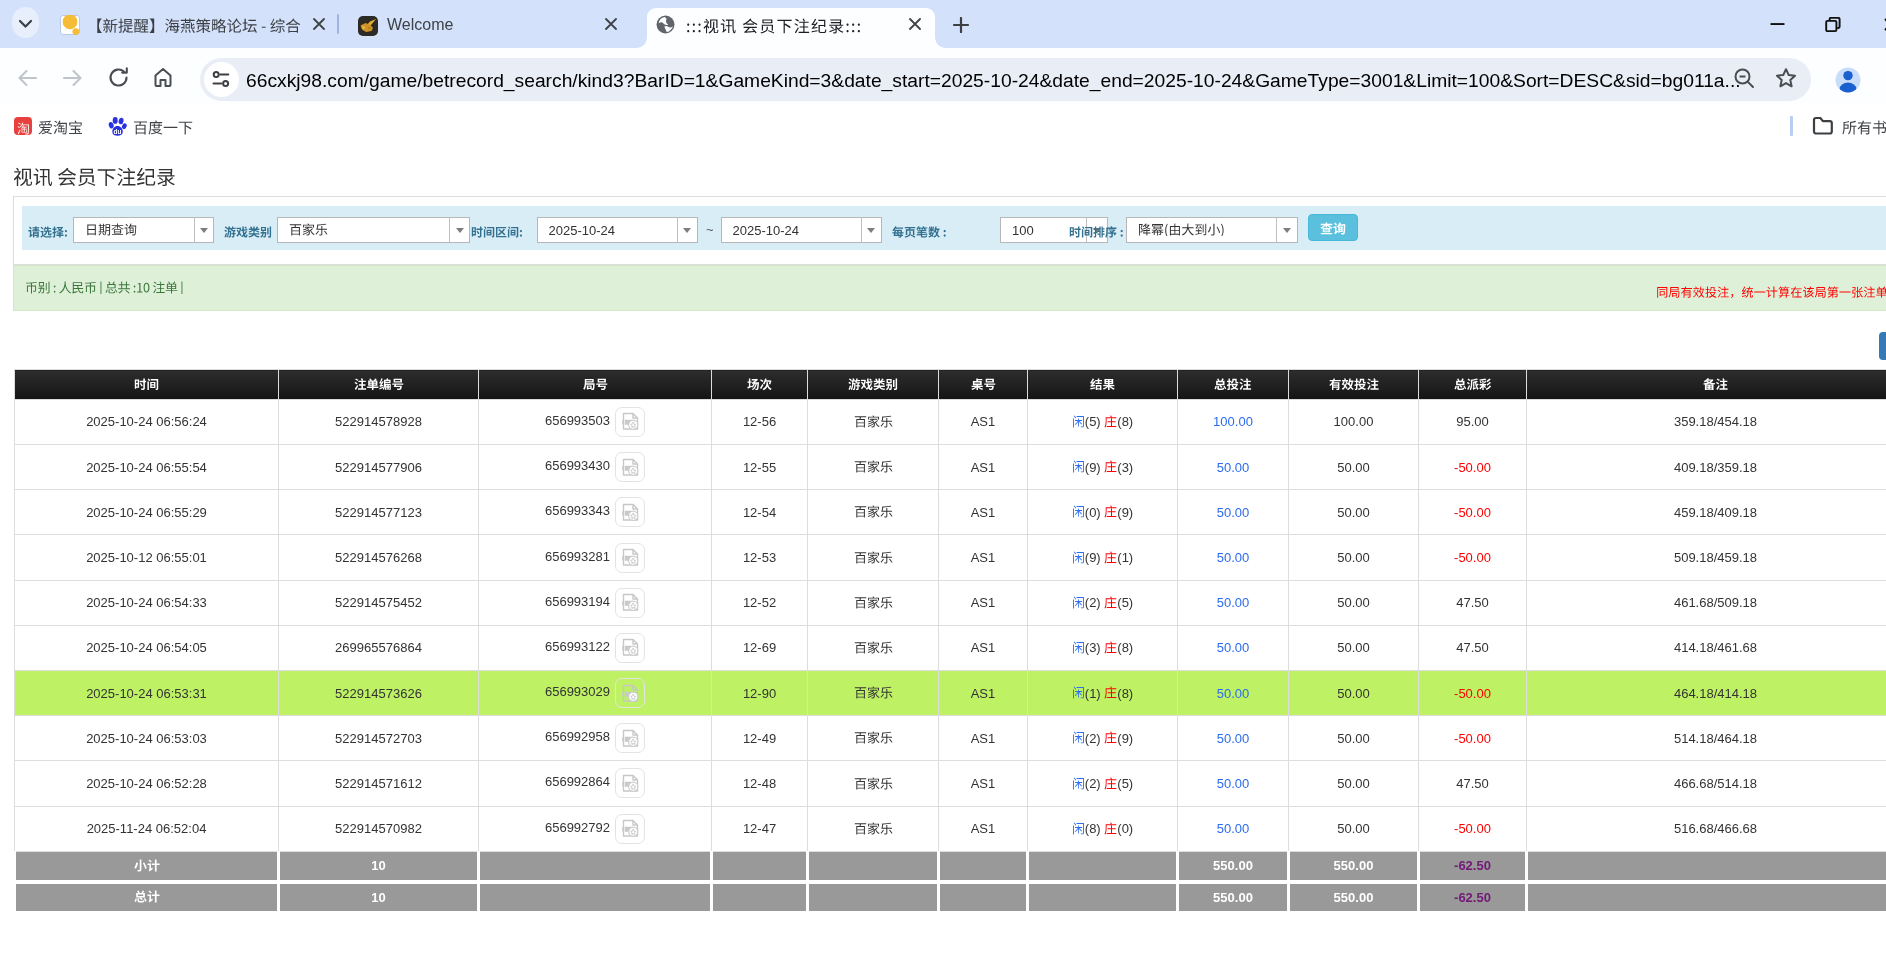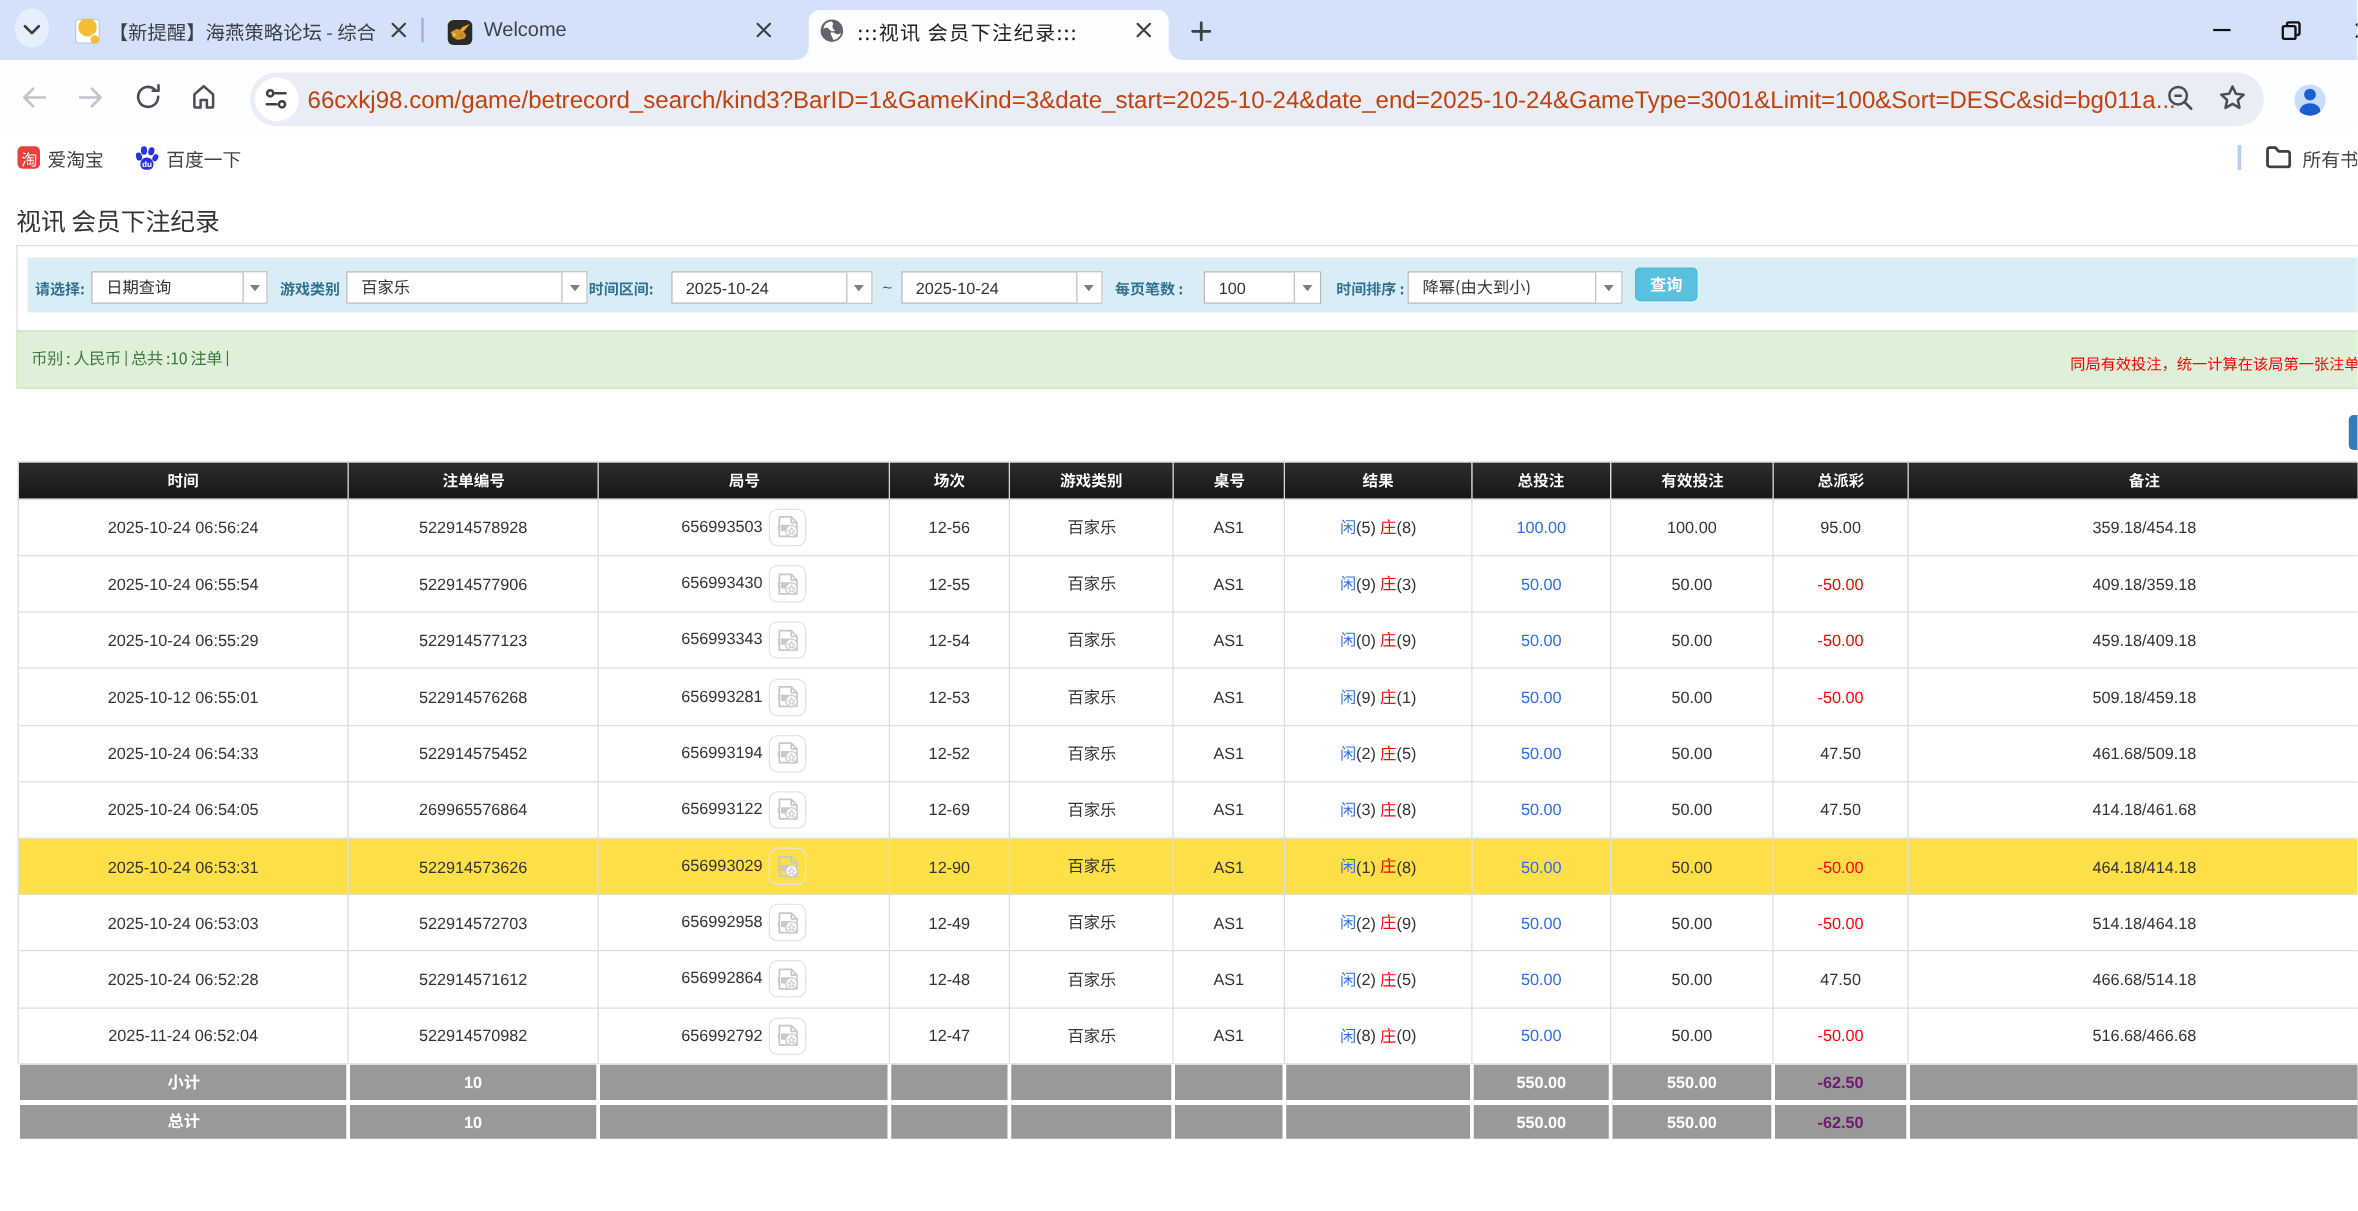--- a/index.html
+++ b/index.html
@@ -21,21 +21,21 @@
 .arr{position:absolute;right:0;top:0;bottom:0;border-left:1px solid #c0c0c0;background:#fff}
 .arr:after{content:"";position:absolute;left:50%;top:50%;margin:-2px 0 0 -4px;border:4px solid transparent;border-top:5px solid #7d7d7d}
 .lbl{position:absolute;top:223px;white-space:nowrap}
 #grn{position:absolute;left:13px;top:265px;width:1893px;height:46px;background:#dff0d8;border:1px solid #d2e7c3}
 #pgbtn{position:absolute;left:1879px;top:332px;width:20px;height:27.5px;background:#337ab7;border-radius:4px 0 0 4px}
 
 #tbl{position:absolute;left:13px;top:369.4px;width:1890px;border-collapse:collapse;table-layout:fixed;font-size:13px;color:#333}
 #tbl th{background:linear-gradient(#2d2d2d,#151515);border:1px solid #dcdcdc;height:29.5px;padding:0;font-weight:bold}
 #tbl td{border:1px solid #ddd;text-align:center;vertical-align:middle;padding:0;background:#fff}
 #tbl tr.r{height:45.2px}
-#tbl tr.hl td{background:#fde047}
+#tbl tr.hl td{background:#bef264}
 #tbl tr.tot{height:30.5px}
 #tbl tr.tot td{background:#999;border:3px solid #fff;border-top:1px solid #ddd;font-weight:bold;color:#fff}
 #tbl tr.tot2 td{border-top:4px solid #fff}
 .cam{display:inline-block;width:30px;height:30px;border:1px solid #e3e3e3;border-radius:7px;vertical-align:middle;margin-left:5px;text-align:left}
 .cam svg{margin:4.5px 0 0 4.5px;display:block}
 .blu{color:#2b6cf0}
 .red{color:#f00}
 #tbl tr.tot td.red{color:#701a75}
 </style></head><body>
 <svg width="0" height="0" style="position:absolute">
@@ -131,21 +131,21 @@
 <div id="url"></div>
 <div class="ab" style="left:203.5px;top:61.5px;width:35px;height:35px;border-radius:50%;background:#fff"></div>
 <svg class="ab" style="left:212px;top:70px" width="18" height="18" viewBox="0 0 18 18">
 <g stroke="#3c4043" stroke-width="2" stroke-linecap="round" fill="none">
 <circle cx="4.2" cy="4.6" r="2.5"></circle>
       <path d="M8.3 4.6 H16.3"></path>
 <path d="M1.5 13.4 H9.2"></path>
       <circle cx="13.6" cy="13.4" r="2.5"></circle>
 </g>
   </svg>
-<div class="ab" id="urltext" style="left:246px;top:69.5px;font-size:19.25px;color:#c2410c;white-space:nowrap">66cxkj98.com/game/betrecord_search/kind3?BarID=1&amp;GameKind=3&amp;date_start=2025-10-24&amp;date_end=2025-10-24&amp;GameType=3001&amp;Limit=100&amp;Sort=DESC&amp;sid=bg011a...</div>
+<div class="ab" id="urltext" style="left:246px;top:69.5px;font-size:19.25px;color:#000000;white-space:nowrap">66cxkj98.com/game/betrecord_search/kind3?BarID=1&amp;GameKind=3&amp;date_start=2025-10-24&amp;date_end=2025-10-24&amp;GameType=3001&amp;Limit=100&amp;Sort=DESC&amp;sid=bg011a...</div>
 <svg class="ab" style="left:1733px;top:67px" width="22" height="22" viewBox="0 0 22 22">
 <circle cx="9.5" cy="9.5" r="7" fill="none" stroke="#4a4d51" stroke-width="2"></circle>
 <path d="M6.5 9.5 H12.5" stroke="#4a4d51" stroke-width="2"></path>
 <path d="M14.6 14.6 L20 20" stroke="#4a4d51" stroke-width="2" stroke-linecap="round"></path>
 </svg>
 <svg class="ab" style="left:1775px;top:67px" width="22" height="22" viewBox="0 0 22 22">
 <path d="M11 2.2 L13.7 8.0 L20 8.7 L15.3 13 L16.6 19.3 L11 16.1 L5.4 19.3 L6.7 13 L2 8.7 L8.3 8.0 Z" fill="none" stroke="#4a4d51" stroke-width="2" stroke-linejoin="round"></path>
 </svg>
 <svg class="ab" style="left:1835px;top:67px" width="26" height="26" viewBox="0 0 26 26">
 <defs>
@@ -219,21 +219,21 @@
     <span class="arr" style="width:20px"></span>
   </div>
 <div class="ab" style="left:706px;top:222px;font-size:13px;color:#555">~</div>
 <div class="inp" style="left:720.5px;width:161px">
     <span class="tx"><span style="font-size:13px">2025-10-24</span></span>
     <span class="arr" style="width:20px"></span>
   </div>
 <div class="lbl" style="left:891.7px"><svg width="54.6" height="12" viewBox="0 0 54.6 12" style="vertical-align:-1.4px;">
       <path fill="#31708f" d="M8.5 4.9 8.5 6.2H7L7.4 5.8C7.1 5.5 6.6 5.2 6.1 4.9ZM0.4 6.2V7.5H2.1C1.9 8.4 1.8 9.3 1.6 10H2.4L8.1 10C8.1 10.2 8.1 10.3 8 10.4C7.9 10.5 7.8 10.6 7.6 10.6C7.3 10.6 6.9 10.6 6.3 10.5C6.5 10.8 6.6 11.3 6.6 11.6C7.3 11.7 7.9 11.7 8.3 11.6C8.7 11.5 9 11.4 9.3 11C9.4 10.8 9.5 10.5 9.6 10H11.1V8.8H9.7L9.8 7.5H11.6V6.2H9.9L9.9 4.3C9.9 4.1 9.9 3.7 9.9 3.7H2.8C3 3.4 3.2 3.1 3.4 2.7H11.1V1.5H4.2L4.5 0.7L3.1 0.3C2.5 1.8 1.4 3.3 0.3 4.2C0.7 4.4 1.3 4.8 1.6 5.1C1.9 4.8 2.2 4.4 2.5 4.1C2.4 4.7 2.4 5.5 2.3 6.2ZM4.7 5.4C5.1 5.6 5.7 5.9 6.1 6.2H3.7L3.9 4.9H5.2ZM8.3 8.8H6.9L7.3 8.4C7 8.1 6.5 7.7 5.9 7.4H8.4ZM4.5 7.9C5 8.1 5.5 8.5 6 8.8H3.3L3.5 7.4H5Z M17.3 5.2V7.3C17.3 8.5 16.6 9.7 12.5 10.5C12.8 10.8 13.2 11.3 13.4 11.7C17.8 10.7 18.8 9.1 18.8 7.3V5.2ZM18.4 9.4C19.8 10 21.7 11 22.6 11.7L23.4 10.5C22.5 9.9 20.6 9 19.2 8.4ZM13.8 3.3V8.9H15.3V4.7H20.9V8.9H22.4V3.3H18C18.2 3 18.4 2.7 18.6 2.3H23.3V0.9H12.8V2.3H16.9C16.8 2.6 16.7 3 16.6 3.3Z M24.6 8.3 24.7 9.5 28.8 9.2V9.7C28.8 11.1 29.2 11.5 30.9 11.5C31.2 11.5 32.9 11.5 33.2 11.5C34.6 11.5 35 11.1 35.2 9.6C34.8 9.5 34.2 9.3 33.9 9C33.8 10.1 33.7 10.3 33.1 10.3C32.7 10.3 31.3 10.3 31 10.3C30.3 10.3 30.2 10.2 30.2 9.7V9.1L35.4 8.7L35.3 7.5L30.2 7.9V7.1L34.5 6.8L34.4 5.7L30.2 6V5.3C31.8 5.2 33.4 5.1 34.7 4.8L34.1 3.6C31.9 4 28.4 4.3 25.3 4.3C25.5 4.6 25.6 5.2 25.6 5.5C26.6 5.5 27.7 5.5 28.8 5.4V6L25.2 6.3L25.3 7.5L28.8 7.2V8ZM31 0.3C30.7 1.1 30.3 1.8 29.8 2.5V1.4H27.2C27.3 1.1 27.4 0.9 27.5 0.6L26.1 0.3C25.7 1.4 25 2.5 24.3 3.2C24.6 3.4 25.2 3.8 25.5 4C25.8 3.6 26.2 3.1 26.5 2.6H26.7C27 3.1 27.3 3.7 27.4 4.1L28.7 3.6C28.6 3.3 28.4 2.9 28.2 2.6H29.7C29.5 2.8 29.3 3 29.1 3.1C29.5 3.3 30.1 3.7 30.3 3.9C30.7 3.6 31.1 3.1 31.5 2.6H31.9C32.2 3 32.4 3.5 32.5 3.8L33.8 3.3C33.7 3.1 33.5 2.8 33.4 2.6H35.4V1.4H32.1C32.2 1.1 32.3 0.9 32.4 0.6Z M41.1 0.5C40.9 1 40.6 1.6 40.3 2L41.2 2.4C41.5 2.1 41.9 1.5 42.3 1ZM40.5 7.7C40.3 8.1 40 8.5 39.7 8.8L38.7 8.3L39 7.7ZM37 8.8C37.5 9 38.1 9.3 38.7 9.6C38 10 37.2 10.3 36.3 10.5C36.6 10.8 36.8 11.3 37 11.6C38 11.3 39 10.9 39.8 10.3C40.2 10.5 40.5 10.7 40.7 10.9L41.6 9.9C41.4 9.8 41.1 9.6 40.7 9.4C41.4 8.7 41.8 7.8 42.1 6.8L41.3 6.5L41.1 6.5H39.6L39.8 6.1L38.5 5.8C38.4 6.1 38.4 6.3 38.2 6.5H36.7V7.7H37.6C37.4 8.1 37.2 8.5 37 8.8ZM36.8 1C37.1 1.5 37.4 2.1 37.5 2.5H36.5V3.6H38.3C37.7 4.2 37 4.7 36.3 5C36.5 5.3 36.8 5.8 37 6.1C37.6 5.7 38.2 5.3 38.8 4.7V5.8H40.1V4.5C40.6 4.8 41.1 5.2 41.3 5.5L42.1 4.5C41.9 4.3 41.2 3.9 40.6 3.6H42.4V2.5H40.1V0.4H38.8V2.5H37.6L38.6 2.1C38.5 1.6 38.1 1 37.8 0.6ZM43.3 0.4C43.1 2.6 42.5 4.6 41.6 5.9C41.9 6.1 42.4 6.5 42.6 6.8C42.8 6.4 43.1 6.1 43.2 5.7C43.5 6.6 43.8 7.5 44.1 8.2C43.5 9.2 42.6 10 41.4 10.5C41.6 10.8 42 11.4 42.1 11.7C43.3 11.1 44.1 10.4 44.8 9.5C45.3 10.3 46 11 46.8 11.5C47.1 11.2 47.5 10.7 47.8 10.4C46.9 9.9 46.2 9.1 45.6 8.2C46.2 7 46.5 5.6 46.8 3.9H47.5V2.6H44.3C44.4 1.9 44.6 1.3 44.7 0.6ZM45.4 3.9C45.3 4.9 45.1 5.8 44.8 6.6C44.5 5.8 44.3 4.9 44.1 3.9Z M52.7 6.2C53.3 6.2 53.8 5.7 53.8 5C53.8 4.4 53.3 3.9 52.7 3.9C52 3.9 51.6 4.4 51.6 5C51.6 5.7 52 6.2 52.7 6.2ZM52.7 10.7C53.3 10.7 53.8 10.2 53.8 9.6C53.8 8.9 53.3 8.4 52.7 8.4C52 8.4 51.6 8.9 51.6 9.6C51.6 10.2 52 10.7 52.7 10.7Z"></path>
     </svg></div>
-<div class="inp" style="left:963px;width:94px">
+<div class="inp" style="left:1000px;width:108px">
     <span class="tx"><span style="font-size:13px">100</span></span>
     <span class="arr" style="width:21px"></span>
   </div>
 <div class="lbl" style="left:1068.7px"><svg width="54.6" height="12" viewBox="0 0 54.6 12" style="vertical-align:-1.4px;">
       <path fill="#31708f" d="M5.5 5.4C6.1 6.3 6.9 7.5 7.2 8.2L8.5 7.4C8.1 6.8 7.3 5.6 6.7 4.8ZM3.6 5.9V8.1H2.1V5.9ZM3.6 4.7H2.1V2.6H3.6ZM0.8 1.3V10.4H2.1V9.4H4.9V1.3ZM9 0.4V2.6H5.4V4H9V9.7C9 9.9 8.9 10 8.6 10C8.3 10 7.5 10 6.6 10C6.8 10.4 7.1 11.1 7.1 11.4C8.3 11.5 9.2 11.4 9.7 11.2C10.2 11 10.4 10.6 10.4 9.7V4H11.7V2.6H10.4V0.4Z M12.9 3.3V11.6H14.3V3.3ZM13 1.1C13.6 1.7 14.2 2.5 14.4 3L15.6 2.3C15.4 1.7 14.7 1 14.2 0.4ZM16.8 7.2H19.2V8.3H16.8ZM16.8 4.9H19.2V6H16.8ZM15.6 3.7V9.5H20.5V3.7ZM16.1 1V2.3H21.8V10.1C21.8 10.2 21.7 10.3 21.6 10.3C21.4 10.3 21 10.3 20.6 10.3C20.8 10.6 21 11.2 21 11.6C21.8 11.6 22.3 11.5 22.7 11.3C23.1 11.1 23.3 10.8 23.3 10.1V1Z M25.9 0.4V2.7H24.5V4H25.9V6.1C25.3 6.3 24.8 6.4 24.3 6.5L24.6 7.9L25.9 7.5V10C25.9 10.2 25.8 10.2 25.7 10.2C25.5 10.2 25.1 10.2 24.6 10.2C24.8 10.6 25 11.2 25 11.5C25.8 11.5 26.4 11.5 26.7 11.3C27.1 11.1 27.2 10.7 27.2 10V7.2L28.5 6.8L28.3 5.5L27.2 5.8V4H28.3V2.7H27.2V0.4ZM28.4 7.4V8.7H30.3V11.6H31.6V0.5H30.3V2.3H28.7V3.5H30.3V4.8H28.7V6.1H30.3V7.4ZM32.5 0.5V11.6H33.8V8.7H35.6V7.4H33.8V6.1H35.4V4.8H33.8V3.5H35.5V2.3H33.8V0.5Z M40.4 5.7C41 5.9 41.7 6.3 42.3 6.6H39V7.8H42.3V10.1C42.3 10.3 42.2 10.3 42 10.3C41.8 10.4 40.9 10.3 40.2 10.3C40.4 10.7 40.6 11.2 40.7 11.6C41.7 11.6 42.5 11.7 43 11.4C43.6 11.3 43.8 10.9 43.8 10.2V7.8H45.5C45.2 8.2 45 8.6 44.7 8.9L45.9 9.5C46.4 8.8 47 7.8 47.5 6.9L46.5 6.5L46.2 6.6H44.6L44.7 6.5L44.1 6.2C45 5.6 45.9 4.8 46.6 4.1L45.7 3.4L45.3 3.5H39.6V4.6H44.1C43.8 5 43.3 5.3 42.9 5.6C42.3 5.3 41.8 5.1 41.3 4.9ZM41.5 0.6 41.9 1.6H37.3V4.9C37.3 6.6 37.2 9.2 36.2 10.9C36.6 11 37.2 11.4 37.4 11.7C38.5 9.8 38.7 6.8 38.7 4.9V2.9H47.5V1.6H43.5C43.4 1.2 43.1 0.7 42.9 0.3Z M52.7 6.2C53.3 6.2 53.8 5.7 53.8 5C53.8 4.4 53.3 3.9 52.7 3.9C52 3.9 51.6 4.4 51.6 5C51.6 5.7 52 6.2 52.7 6.2ZM52.7 10.7C53.3 10.7 53.8 10.2 53.8 9.6C53.8 8.9 53.3 8.4 52.7 8.4C52 8.4 51.6 8.9 51.6 9.6C51.6 10.2 52 10.7 52.7 10.7Z"></path>
     </svg></div>
 <div class="inp" style="left:1126px;width:172px">
     <span class="tx"><svg width="86.8" height="13" viewBox="0 0 86.8 13" style="vertical-align:-1.6px;">
         <path fill="#333" d="M10.2 2.4C9.8 3 9.2 3.5 8.6 4C8 3.6 7.6 3.1 7.2 2.6L7.3 2.4ZM7.6 0.5C7 1.5 6 2.7 4.7 3.5C4.9 3.7 5.2 4 5.3 4.2C5.8 3.9 6.2 3.5 6.6 3.1C7 3.6 7.4 4.1 7.9 4.5C6.9 5.1 5.7 5.5 4.5 5.7C4.7 5.9 4.9 6.3 5 6.5C6.3 6.2 7.5 5.7 8.6 5C9.6 5.7 10.7 6.1 12 6.4C12.1 6.2 12.3 5.8 12.6 5.6C11.4 5.4 10.3 5 9.4 4.5C10.3 3.8 11 3 11.5 1.9L10.9 1.6L10.8 1.7H7.9C8.1 1.3 8.3 1 8.5 0.7ZM5.3 7V7.9H8.4V9.6H6.2L6.5 8.3L5.6 8.2C5.5 9 5.2 9.9 5 10.5H8.4V12.5H9.3V10.5H12.3V9.6H9.3V7.9H11.9V7H9.3V6H8.4V7ZM1 1.1V12.5H1.9V1.9H3.6C3.3 2.8 2.9 4 2.5 4.9C3.5 5.9 3.8 6.8 3.8 7.5C3.8 7.9 3.7 8.3 3.5 8.4C3.4 8.5 3.2 8.5 3 8.6C2.8 8.6 2.5 8.6 2.2 8.5C2.4 8.8 2.5 9.2 2.5 9.4C2.8 9.4 3.1 9.4 3.4 9.4C3.7 9.3 3.9 9.3 4.1 9.1C4.5 8.9 4.7 8.3 4.7 7.6C4.7 6.8 4.4 5.8 3.4 4.8C3.9 3.7 4.4 2.5 4.8 1.4L4.2 1L4 1.1Z M14.1 1.1V3.4H15V1.9H24V3.4H24.9V1.1ZM16.4 4.6H22.5V5.4H16.4ZM16.4 3.2H22.5V4H16.4ZM15.5 2.6V6H18.1C17.9 6.2 17.8 6.5 17.6 6.7H13.8V7.5H16.8C16 8.2 14.9 8.8 13.5 9.3C13.7 9.5 14 9.8 14.1 10C14.7 9.8 15.3 9.5 15.8 9.2V12H16.7V9.5H19V12.5H19.9V9.5H22.3V11C22.3 11.2 22.2 11.2 22 11.2C21.9 11.2 21.3 11.3 20.6 11.2C20.7 11.5 20.9 11.8 20.9 12C21.8 12 22.4 12 22.7 11.9C23.1 11.7 23.2 11.5 23.2 11.1V9.2C23.7 9.5 24.3 9.7 24.9 9.9C25 9.7 25.3 9.3 25.5 9.2C24.2 8.9 22.9 8.2 22 7.5H25.3V6.7H18.7C18.8 6.5 19 6.2 19.1 6H23.4V2.6ZM19 7.8V8.7H16.5C17.1 8.4 17.6 7.9 18 7.5H21C21.4 8 21.9 8.4 22.4 8.7H19.9V7.8Z M29.1 14 29.8 13.7C28.7 11.8 28.2 9.6 28.2 7.4C28.2 5.2 28.7 3 29.8 1.1L29.1 0.8C27.9 2.8 27.2 4.8 27.2 7.4C27.2 10 27.9 12.1 29.1 14Z M32.9 7.8H36.4V10.7H32.9ZM40.9 7.8V10.7H37.3V7.8ZM32.9 6.9V4H36.4V6.9ZM40.9 6.9H37.3V4H40.9ZM36.4 0.5V3H31.9V12.5H32.9V11.7H40.9V12.4H41.9V3H37.3V0.5Z M49.4 0.5C49.4 1.6 49.4 2.9 49.2 4.3H44.2V5.3H49C48.5 7.7 47.2 10.2 44 11.6C44.2 11.9 44.5 12.2 44.7 12.5C47.9 11 49.3 8.5 49.9 6C50.9 9 52.6 11.3 55.1 12.5C55.3 12.2 55.6 11.8 55.8 11.5C53.3 10.5 51.6 8.1 50.7 5.3H55.6V4.3H50.2C50.4 2.9 50.4 1.6 50.4 0.5Z M64.7 1.6V9.5H65.6V1.6ZM67.3 0.7V11C67.3 11.2 67.2 11.2 67 11.2C66.8 11.3 66.1 11.3 65.3 11.2C65.5 11.5 65.6 11.9 65.7 12.2C66.6 12.2 67.3 12.2 67.7 12C68.1 11.9 68.2 11.6 68.2 11V0.7ZM57.2 10.9 57.4 11.8C59.1 11.5 61.6 11 63.9 10.6L63.9 9.7L61.1 10.2V8.2H63.7V7.3H61.1V5.9H60.2V7.3H57.7V8.2H60.2V10.4ZM57.9 5.7C58.3 5.6 58.7 5.5 62.8 5.1C63 5.4 63.1 5.7 63.3 6L64 5.5C63.6 4.7 62.8 3.5 62 2.7L61.3 3.1C61.6 3.5 62 3.9 62.3 4.4L59 4.7C59.5 4 60 3.1 60.5 2.2H64V1.4H57.3V2.2H59.4C59 3.2 58.4 4 58.2 4.2C58 4.5 57.8 4.8 57.6 4.8C57.7 5.1 57.9 5.5 57.9 5.7Z M75.4 0.7V11.1C75.4 11.4 75.3 11.5 75.1 11.5C74.8 11.5 73.9 11.5 72.9 11.5C73.1 11.7 73.2 12.2 73.3 12.5C74.5 12.5 75.3 12.5 75.8 12.3C76.3 12.1 76.5 11.8 76.5 11.1V0.7ZM78.6 4C79.7 5.9 80.7 8.3 81 9.9L82.1 9.4C81.7 7.9 80.6 5.5 79.5 3.7ZM72 3.8C71.7 5.5 71 7.7 69.8 9.1C70.1 9.2 70.5 9.5 70.7 9.6C71.9 8.2 72.7 5.8 73.1 3.9Z M83.7 14C84.9 12.1 85.6 10 85.6 7.4C85.6 4.8 84.9 2.8 83.7 0.8L82.9 1.1C84.1 3 84.6 5.2 84.6 7.4C84.6 9.6 84.1 11.8 82.9 13.7Z"></path>
       </svg></span>

